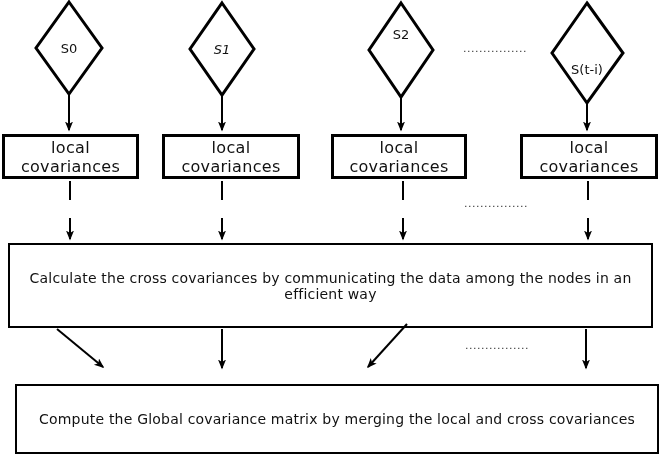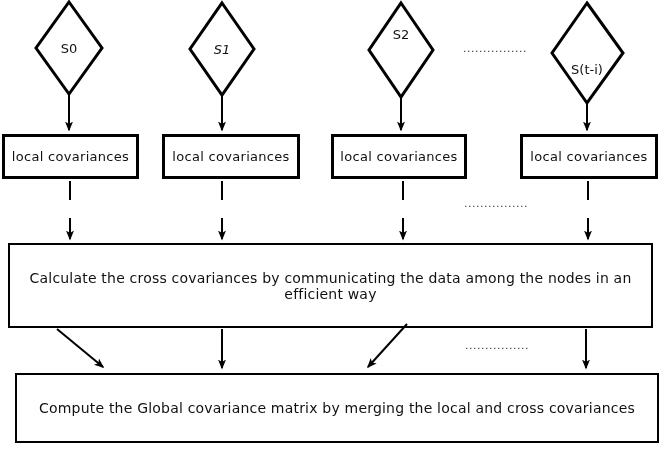--- a/index.html
+++ b/index.html
@@ -5,21 +5,21 @@
   html,body{margin:0;padding:0;background:#ffffff;}
   .canvas{
     position:relative;width:662px;height:461px;background:#ffffff;overflow:hidden;
     font-family:"DejaVu Sans","Liberation Sans",sans-serif;color:#111111;
   }
   .layer{position:absolute;left:0;top:0;pointer-events:none;}
   .box{
     position:absolute;display:flex;align-items:center;justify-content:center;
     text-align:center;background:#ffffff;box-sizing:border-box;
   }
-  .small-box{border:3px solid #000000;font-size:13px;letter-spacing:0.3px;}
+  .small-box{border:3px solid #000000;font-size:16px;letter-spacing:0.3px;}
   .wide-box{border:2px solid #000000;font-size:14px;letter-spacing:0.2px;}
   .node-label{
     position:absolute;transform:translate(-50%,-50%);
     font-size:13px;white-space:nowrap;
   }
   .dots{
     position:absolute;width:66px;height:10px;line-height:10px;text-align:center;
     font-size:11px;letter-spacing:0.5px;color:#3a3a3a;white-space:nowrap;overflow:hidden;
   }
 </style>
@@ -27,21 +27,21 @@
 <body>
 
 <div class="canvas">
 
   <div class="box small-box" style="left:2px;top:134px;width:137px;height:45px;">local covariances</div>
   <div class="box small-box" style="left:162px;top:134px;width:138px;height:45px;">local covariances</div>
   <div class="box small-box" style="left:331px;top:134px;width:136px;height:45px;">local covariances</div>
   <div class="box small-box" style="left:520px;top:134px;width:138px;height:45px;">local covariances</div>
 
   <div class="box wide-box" style="left:8px;top:243px;width:645px;height:85px;">Calculate the cross covariances by communicating the data among the nodes in an efficient way</div>
-  <div class="box wide-box" style="left:15px;top:373px;width:644px;height:70px;">Compute the Global covariance matrix by merging the local and cross covariances</div>
+  <div class="box wide-box" style="left:15px;top:384px;width:644px;height:70px;">Compute the Global covariance matrix by merging the local and cross covariances</div>
 
   <div class="node-label" style="left:69px;top:48px;">S0</div>
   <div class="node-label" style="left:222px;top:49px;font-style:italic;">S1</div>
   <div class="node-label" style="left:401px;top:34px;">S2</div>
   <div class="node-label" style="left:587px;top:53px;margin-top:16px;">S(t-i)</div>
 
   <div class="dots" style="left:462px;top:44px;">................</div>
   <div class="dots" style="left:463px;top:199px;">................</div>
   <div class="dots" style="left:464px;top:341px;">................</div>
 

